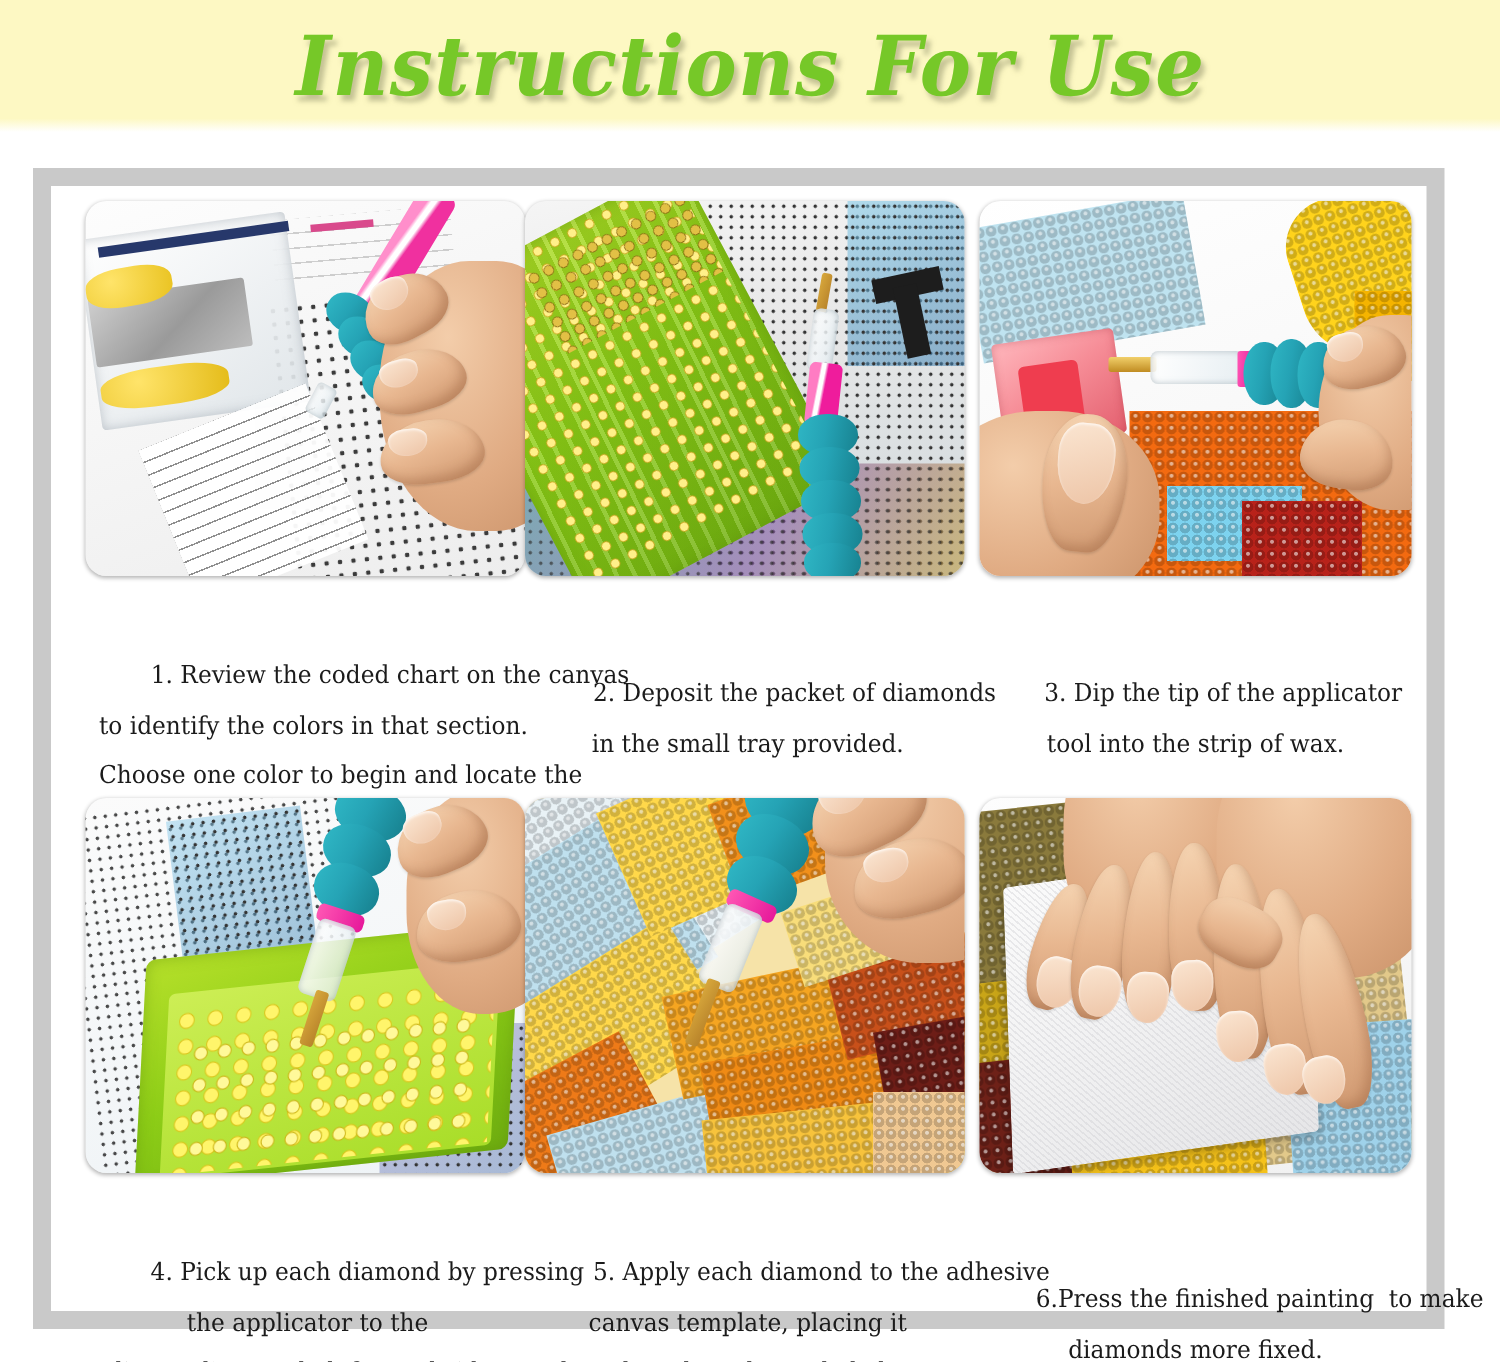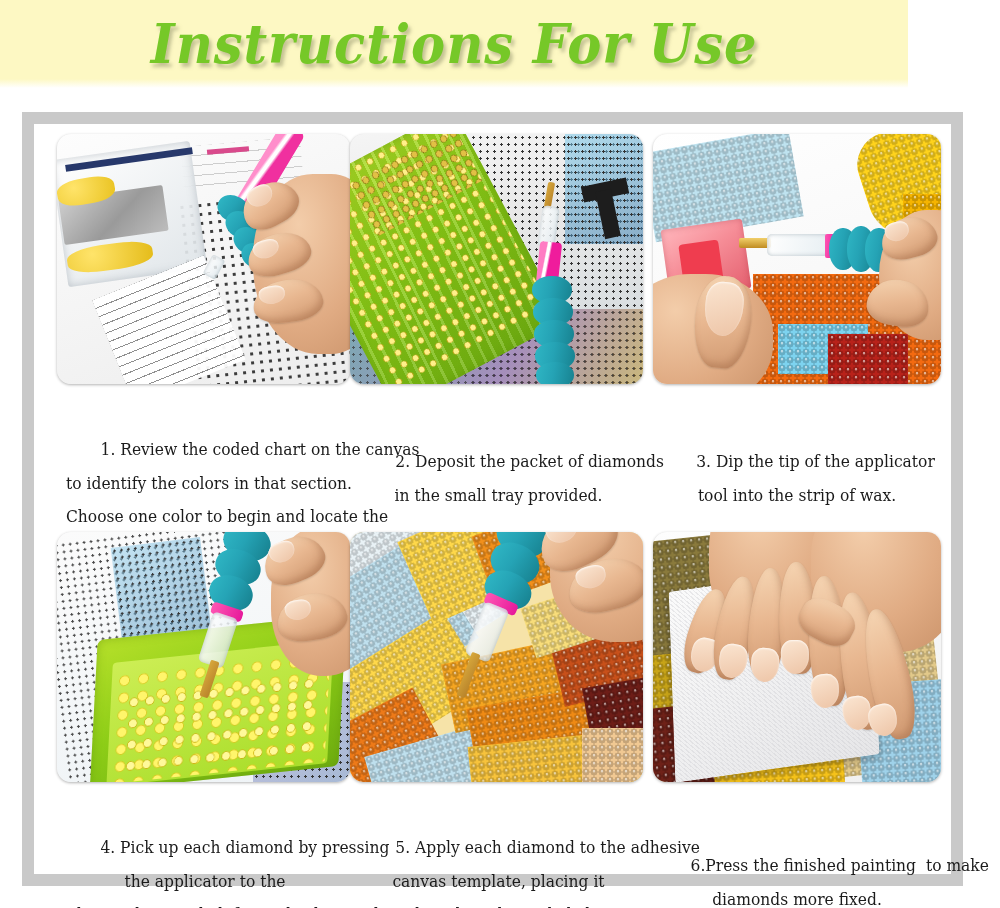--- a/index.html
+++ b/index.html
@@ -6,21 +6,21 @@
   body{
     width:1000px;height:908px;
     background:#ffffff;
     font-family:"Liberation Serif", serif;
     overflow:hidden;
     position:relative;
   }
 
   
   .title-band{
-    position:absolute;left:0;top:0;width:908px;height:88px;
+    position:absolute;left:0;top:0;width:1000px;height:88px;
     background:#fdf8c3;
     display:flex;align-items:center;justify-content:center;
   }
   .title-band::after{
     content:"";position:absolute;left:0;bottom:0;width:100%;height:9px;
     background:linear-gradient(to bottom,#fdf8c3,#ffffff);
   }
   .title-text{
     font-family:"DejaVu Serif", serif;
     font-style:italic;font-weight:bold;

